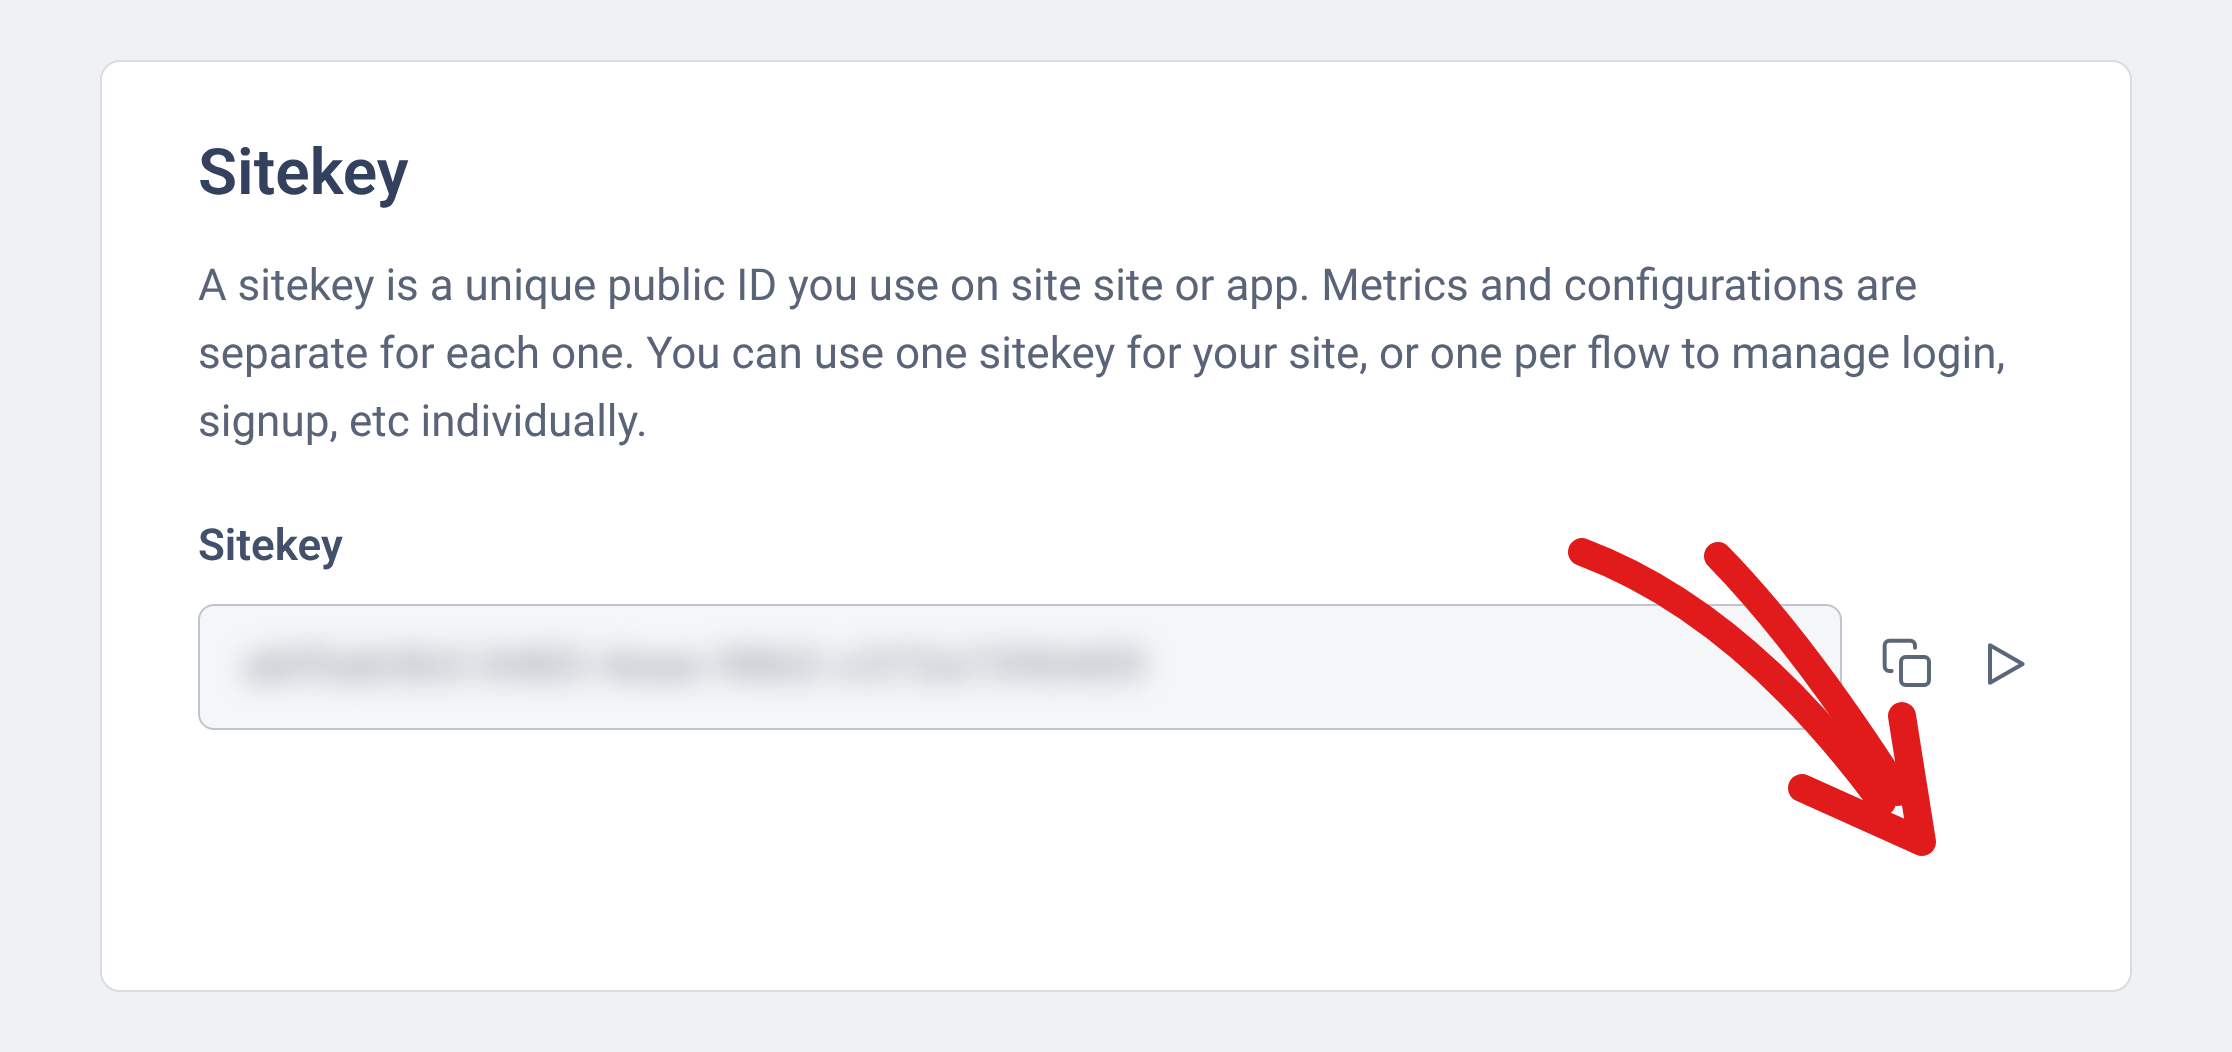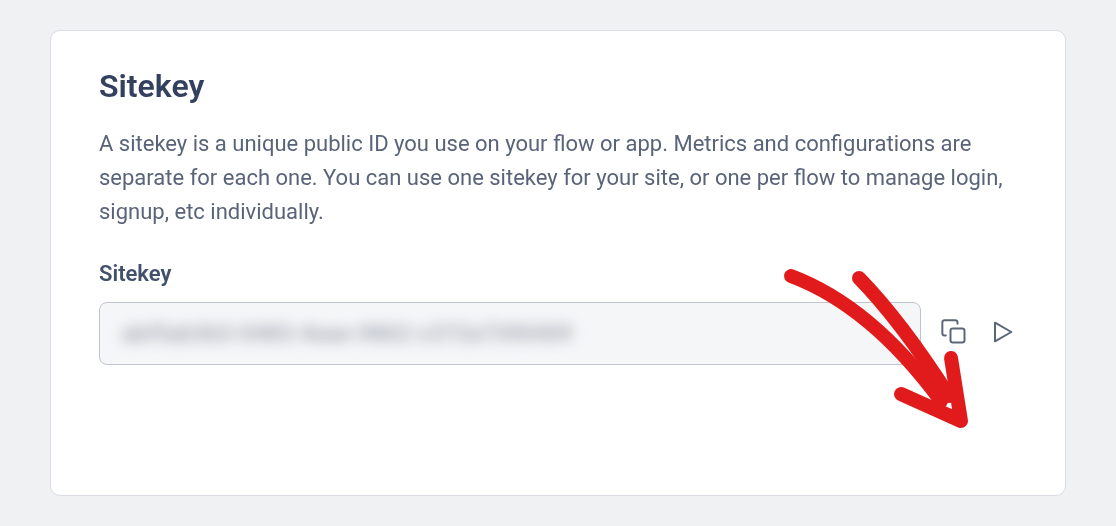--- a/index.html
+++ b/index.html
@@ -80,21 +80,21 @@
       top: 235px;
       left: 700px;
       pointer-events: none;
     }
   </style>
 </head>
 <body>
 
 <div class="card">
   <h2 class="card-title">Sitekey</h2>
-  <p class="description">A sitekey is a unique public ID you use on your flow or app. Metrics and configurations are separate for each one. You can use one sitekey for your site, or one per flow to manage login, signup, etc individually.</p>
+  <p class="description">A sitekey is a unique public ID you use on site site or app. Metrics and configurations are separate for each one. You can use one sitekey for your site, or one per flow to manage login, signup, etc individually.</p>
   <div class="field-label">Sitekey</div>
   <div class="input-row">
     <div class="sitekey-input">
       <span class="blurred">abf5ab3b3-0483-4eae-9862-c372a7390409</span>
     </div>
     <div class="icon-button">
       <span>
         <svg viewBox="0 0 24 24" fill="none" stroke="currentColor" stroke-width="1.7" stroke-linecap="round" stroke-linejoin="round">
           <rect x="9" y="9" width="12" height="12" rx="2"></rect>
           <path d="M5 15H4a2 2 0 0 1-2-2V4a2 2 0 0 1 2-2h9a2 2 0 0 1 2 2v1"></path>

